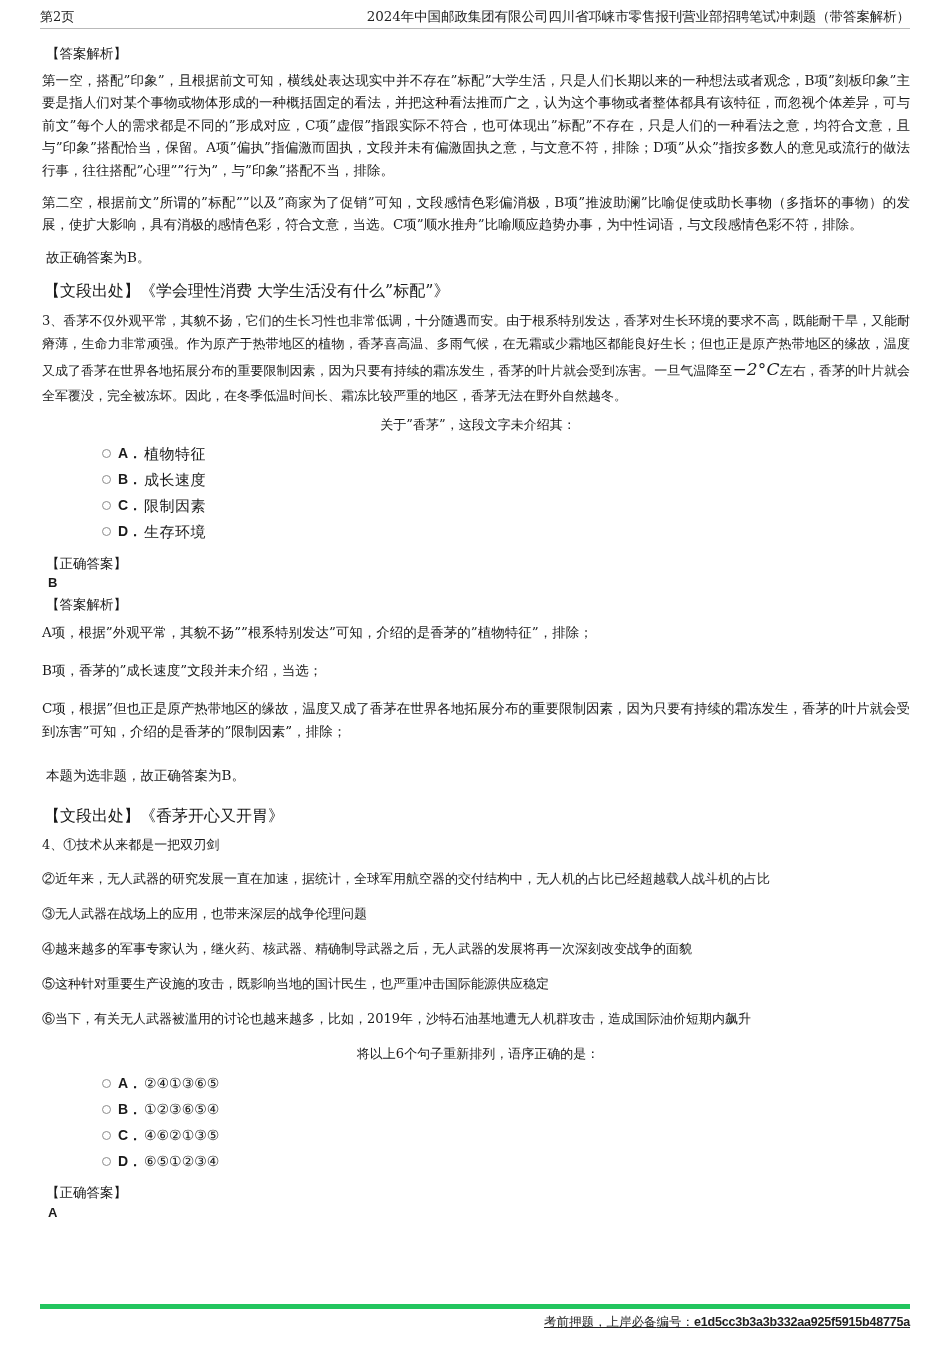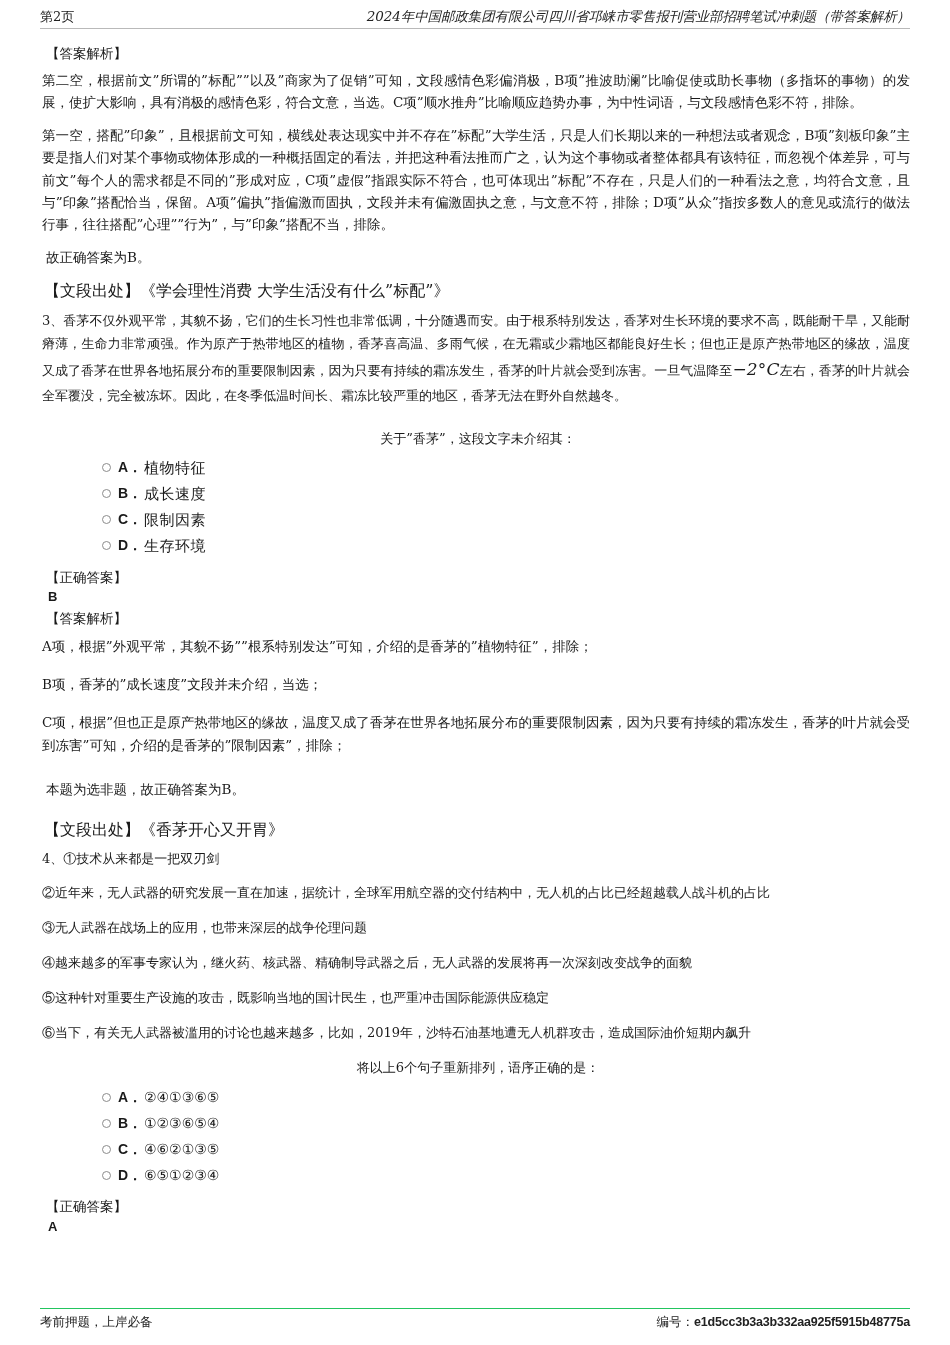--- a/index.html
+++ b/index.html
@@ -35,21 +35,20 @@
     line-height: 1.2;
   }
   .header-left {
     font-size: 13px;
     white-space: nowrap;
   }
   .header-right {
     font-size: 13.5px;
     white-space: nowrap;
     letter-spacing: -0.1px;
-    font-style: italic;
   }
 
   
   .content {
     padding-top: 14px;
     font-size: 13.5px;
     line-height: 1.62;
   }
   .sec-label {
     font-size: 13.5px;
@@ -66,21 +65,21 @@
   }
   .para.indent-sm { padding-left: 6px; }
 
   .src-line {
     margin: 0 0 6px 0;
     font-size: 16px;
     padding-left: 4px;
   }
 
   .question-body {
-    margin: 0 0 20px 0;
+    margin: 0 0 6px 0;
     text-align: justify;
     text-justify: inter-ideograph;
     font-size: 13px;
     line-height: 1.74;
     padding-left: 2px;
   }
   .mathsym {
     font-family: "DejaVu Serif", "Liberation Serif", serif;
     font-style: italic;
     font-size: 17px;
@@ -155,27 +154,28 @@
     line-height: 1.6;
   }
   .list-item:first-of-type { margin-top: 0; }
 
   
   .footer {
     position: absolute;
     left: 40px;
     right: 40px;
     bottom: 14px;
-    border-top: 1px solid #22c55e;
+    border-top: 5px solid #22c55e;
     padding-top: 5px;
     display: flex;
     align-items: baseline;
-    justify-content: space-between;
+    justify-content: flex-end;
     font-size: 12.5px;
     color: #222;
+    text-decoration: underline;
   }
   .footer-right {
     font-size: 12.5px;
     white-space: nowrap;
   }
   .footer-code {
     font-family: "Liberation Sans", sans-serif;
     font-weight: bold;
     font-size: 12.5px;
     letter-spacing: -0.2px;
@@ -188,22 +188,22 @@
 
   <div class="header">
     <div class="header-left">第2页</div>
     <div class="header-right">2024年中国邮政集团有限公司四川省邛崃市零售报刊营业部招聘笔试冲刺题（带答案解析）</div>
   </div>
 
   <div class="content">
 
     <div class="sec-label">【答案解析】</div>
 
+    <p class="para">第一空，搭配”印象”，且根据前文可知，横线处表达现实中并不存在”标配”大学生活，只是人们长期以来的一种想法或者观念，B项”刻板印象”主要是指人们对某个事物或物体形成的一种概括固定的看法，并把这种看法推而广之，认为这个事物或者整体都具有该特征，而忽视个体差异，可与前文”每个人的需求都是不同的”形成对应，C项”虚假”指跟实际不符合，也可体现出”标配”不存在，只是人们的一种看法之意，均符合文意，且与”印象”搭配恰当，保留。A项”偏执”指偏激而固执，文段并未有偏激固执之意，与文意不符，排除；D项”从众”指按多数人的意见或流行的做法行事，往往搭配”心理””行为”，与”印象”搭配不当，排除。</p>
     <p class="para">第二空，根据前文”所谓的”标配””以及”商家为了促销”可知，文段感情色彩偏消极，B项”推波助澜”比喻促使或助长事物（多指坏的事物）的发展，使扩大影响，具有消极的感情色彩，符合文意，当选。C项”顺水推舟”比喻顺应趋势办事，为中性词语，与文段感情色彩不符，排除。</p>
-    <p class="para">第一空，搭配”印象”，且根据前文可知，横线处表达现实中并不存在”标配”大学生活，只是人们长期以来的一种想法或者观念，B项”刻板印象”主要是指人们对某个事物或物体形成的一种概括固定的看法，并把这种看法推而广之，认为这个事物或者整体都具有该特征，而忽视个体差异，可与前文”每个人的需求都是不同的”形成对应，C项”虚假”指跟实际不符合，也可体现出”标配”不存在，只是人们的一种看法之意，均符合文意，且与”印象”搭配恰当，保留。A项”偏执”指偏激而固执，文段并未有偏激固执之意，与文意不符，排除；D项”从众”指按多数人的意见或流行的做法行事，往往搭配”心理””行为”，与”印象”搭配不当，排除。</p>
     <p class="para indent-sm">故正确答案为B。</p>
 
     <div class="src-line">【文段出处】《学会理性消费 大学生活没有什么”标配”》</div>
 
     <p class="question-body"><span>3、香茅不仅外观平常，其貌不扬，它们的生长习性也非常低调，十分随遇而安。由于根系特别发达，香茅对生长环境的要求不高，既能耐干旱，又能耐瘠薄，生命力非常顽强。作为原产于热带地区的植物，香茅喜高温、多雨气候，在无霜或少霜地区都能良好生长；但也正是原产热带地区的缘故，温度又成了香茅在世界各地拓展分布的重要限制因素，因为只要有持续的霜冻发生，香茅的叶片就会受到冻害。一旦气温降至</span><span class="mathsym">−2°C</span><span>左右，香茅的叶片就会全军覆没，完全被冻坏。因此，在冬季低温时间长、霜冻比较严重的地区，香茅无法在野外自然越冬。</span></p>
 
     <div class="stem">关于”香茅”，这段文字未介绍其：</div>
 
     <div class="options">
       <div class="option">

